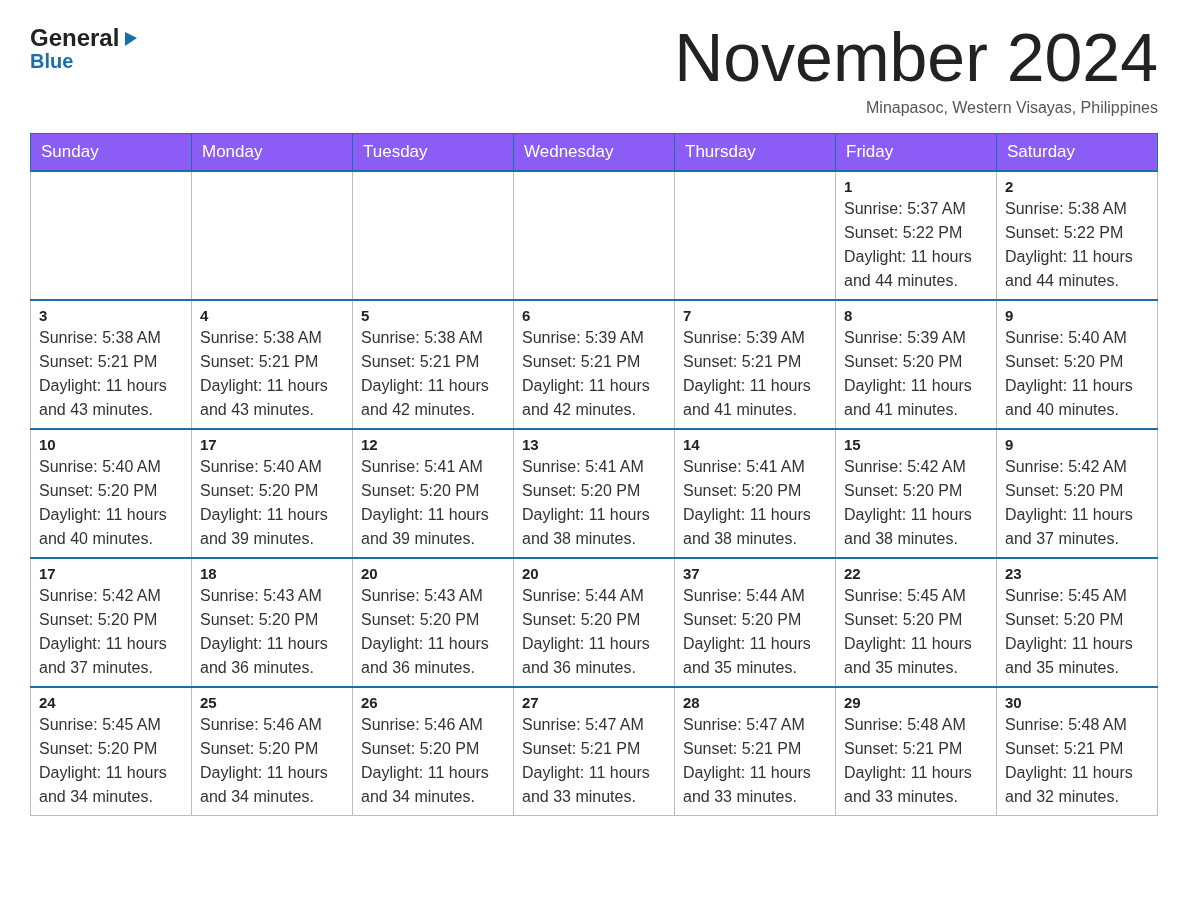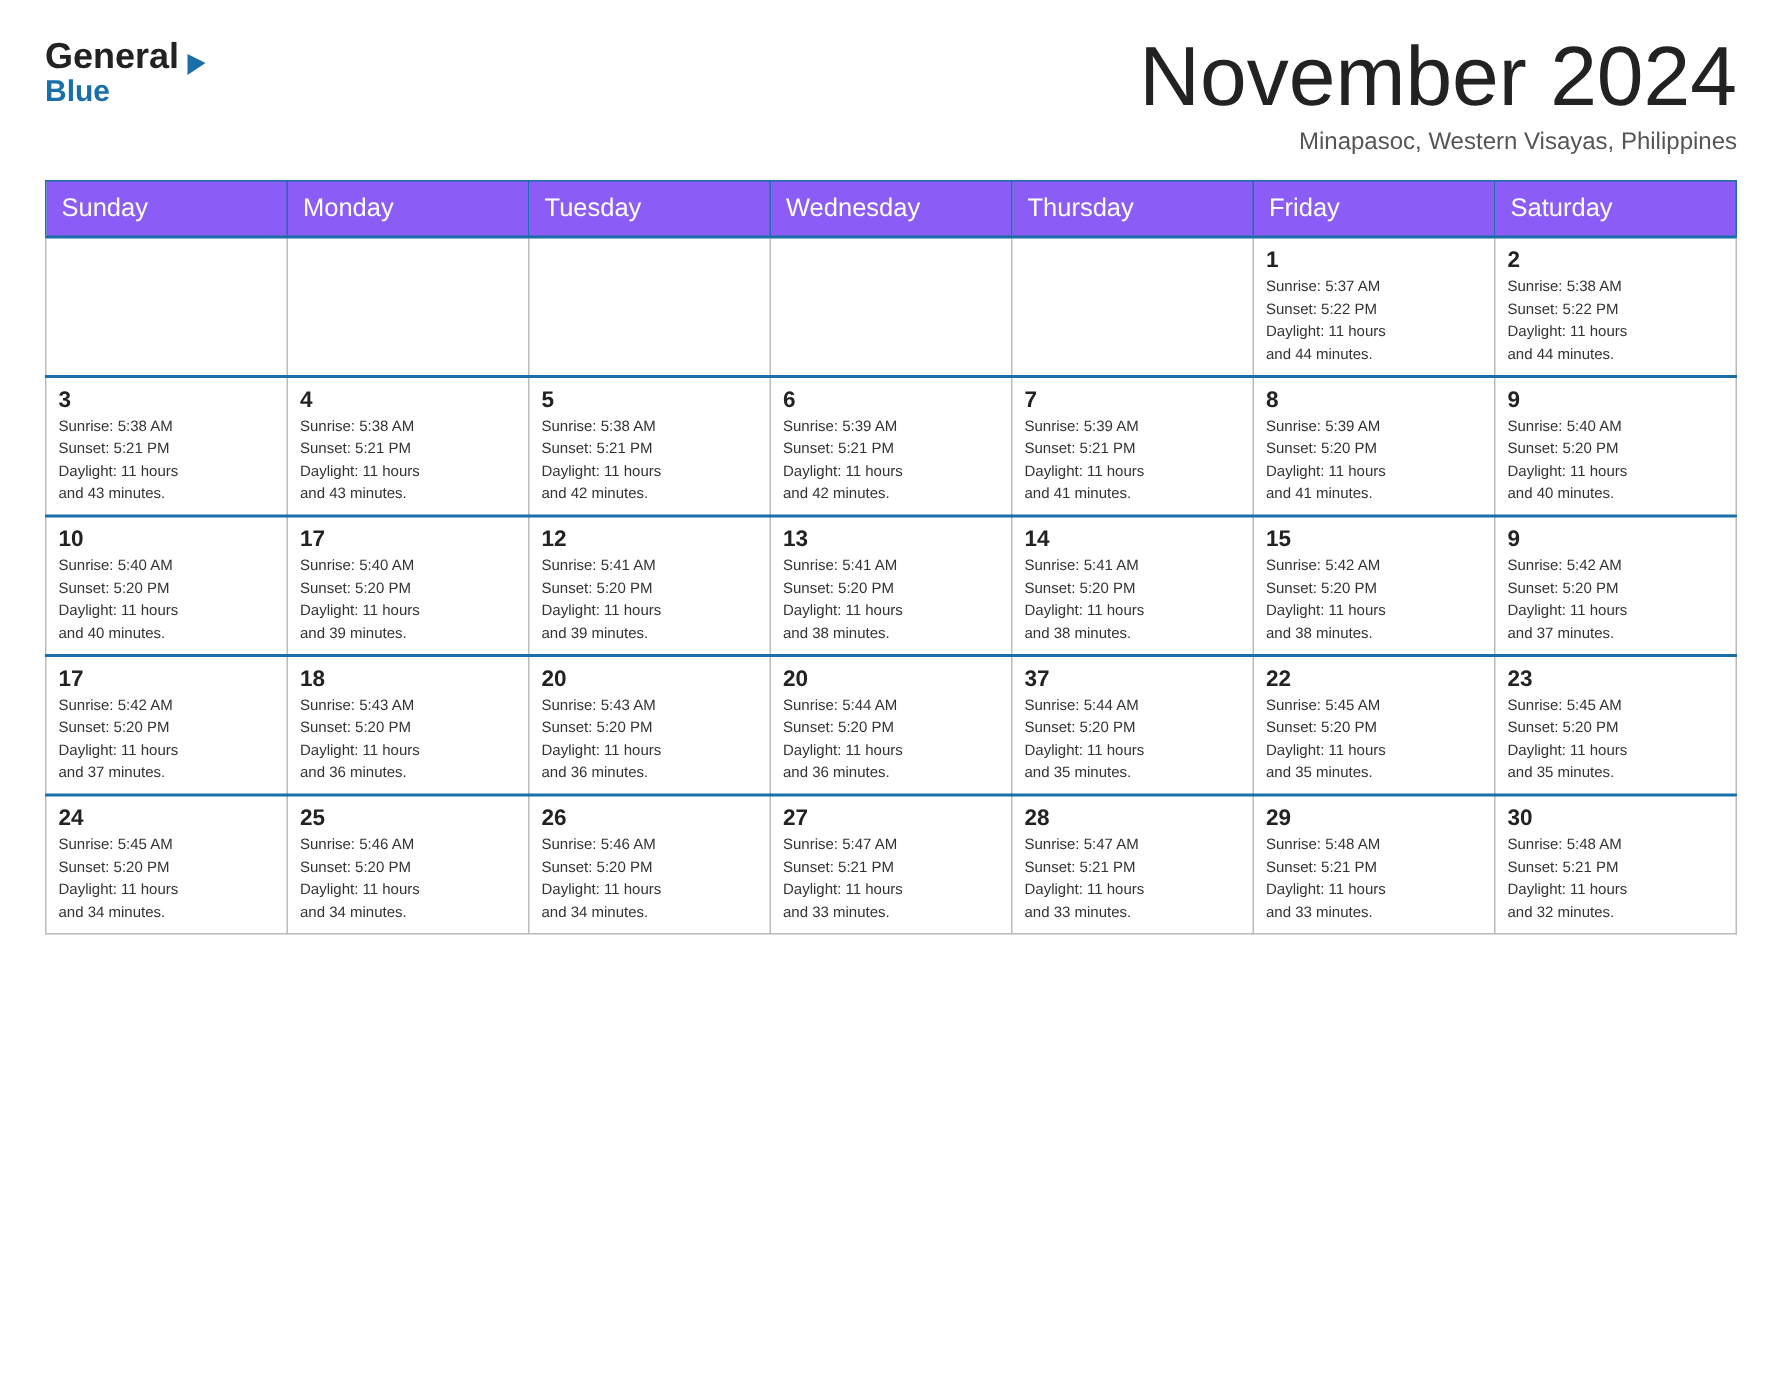--- a/index.html
+++ b/index.html
@@ -20,21 +20,21 @@
     .logo {
       display: flex;
       flex-direction: column;
       align-items: flex-start;
       margin-top: 4px;
     }
     .title-block {
       text-align: right;
     }
     .month-title {
-      font-size: 56px;
+      font-size: 68px;
       font-weight: normal;
       color: #222;
       line-height: 1.1;
     }
     .location {
       font-size: 16px;
       color: #555;
       margin-top: 4px;
     }
     .calendar {
@@ -66,31 +66,31 @@
     .calendar tbody tr:last-child {
       border-bottom: none;
     }
     .day-num {
       font-size: 15px;
       font-weight: bold;
       color: #222;
       margin-bottom: 2px;
     }
     .day-info {
-      font-size: 10px;
+      font-size: 16px;
       color: #333;
       line-height: 1.5;
     }
   </style>
 </head>
 <body>
 
 <div class="header">
   <div class="logo">
-    <div style="display:flex;align-items:flex-end;">
+    <div style="display:flex;align-items:center;">
       <span style="font-size:24px;font-weight:bold;color:#222;">General</span>
       <svg width="20" height="20" viewBox="0 0 20 20" style="margin-left:2px;">
         <polygon points="4,4 16,10 4,18" fill="#1a6fa8"></polygon>
       </svg>
     </div>
     <span style="font-size:20px;font-weight:bold;color:#1a6fa8;margin-top:-2px;">Blue</span>
   </div>
   <div class="title-block">
     <div class="month-title">November 2024</div>
     <div class="location">Minapasoc, Western Visayas, Philippines</div>

